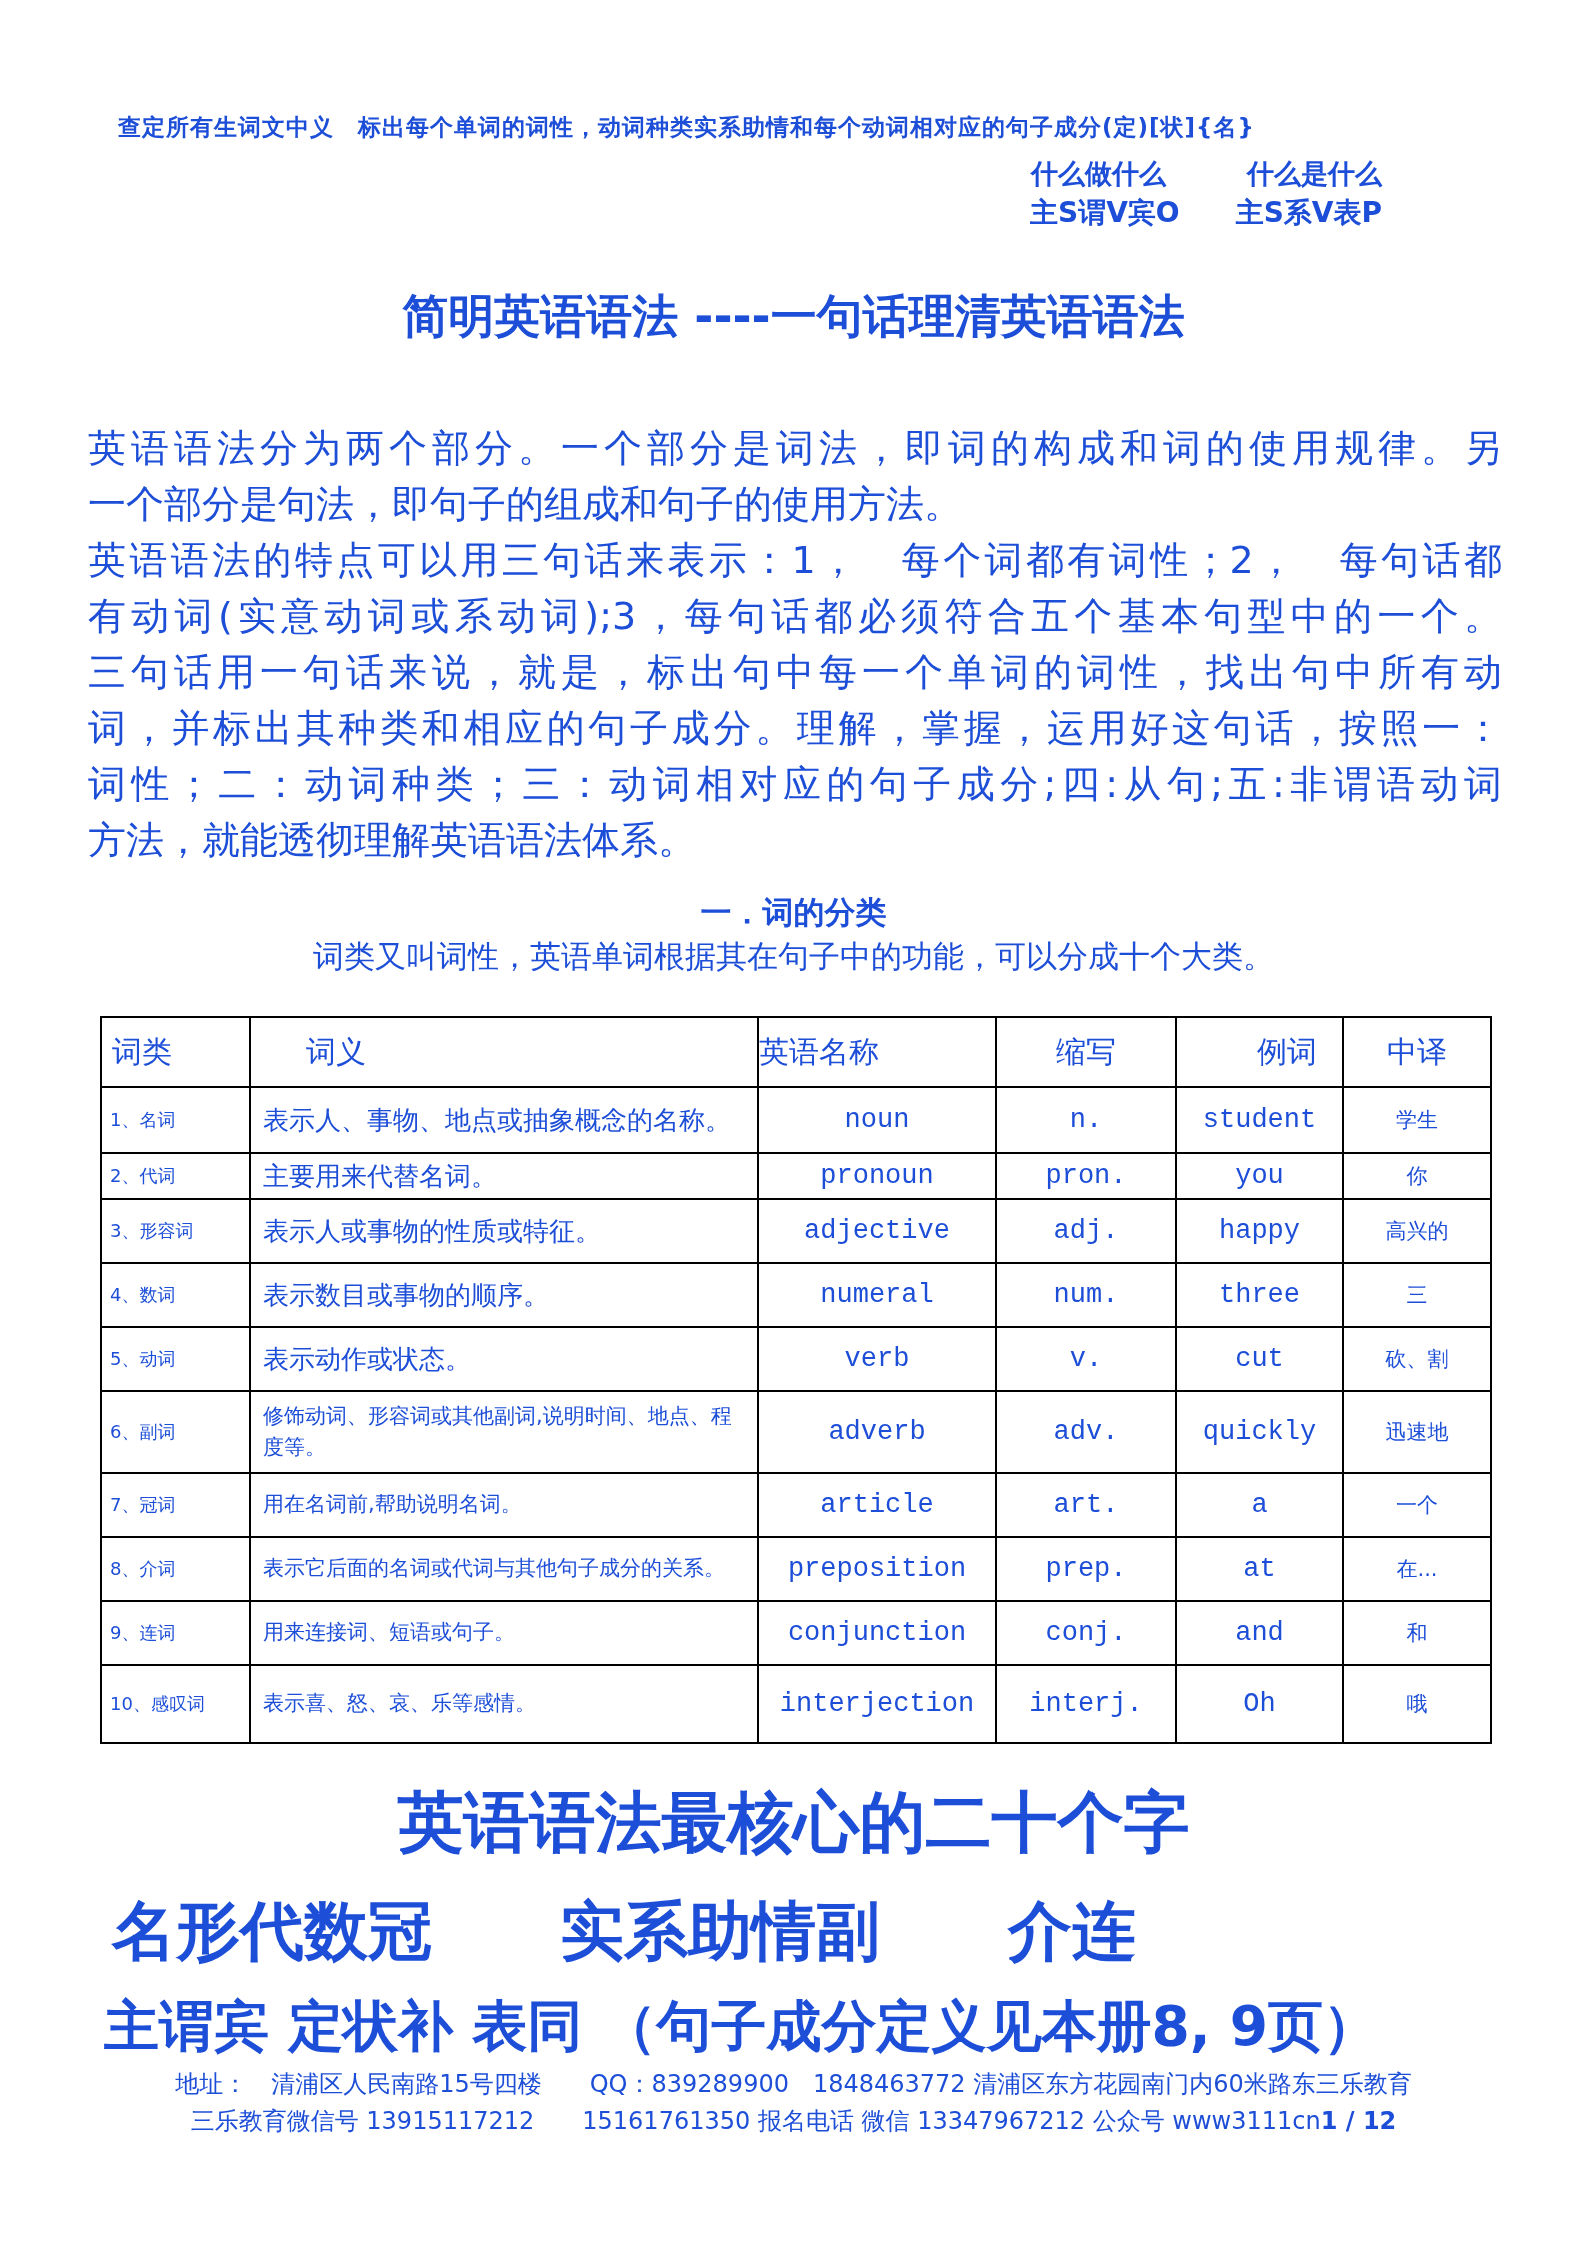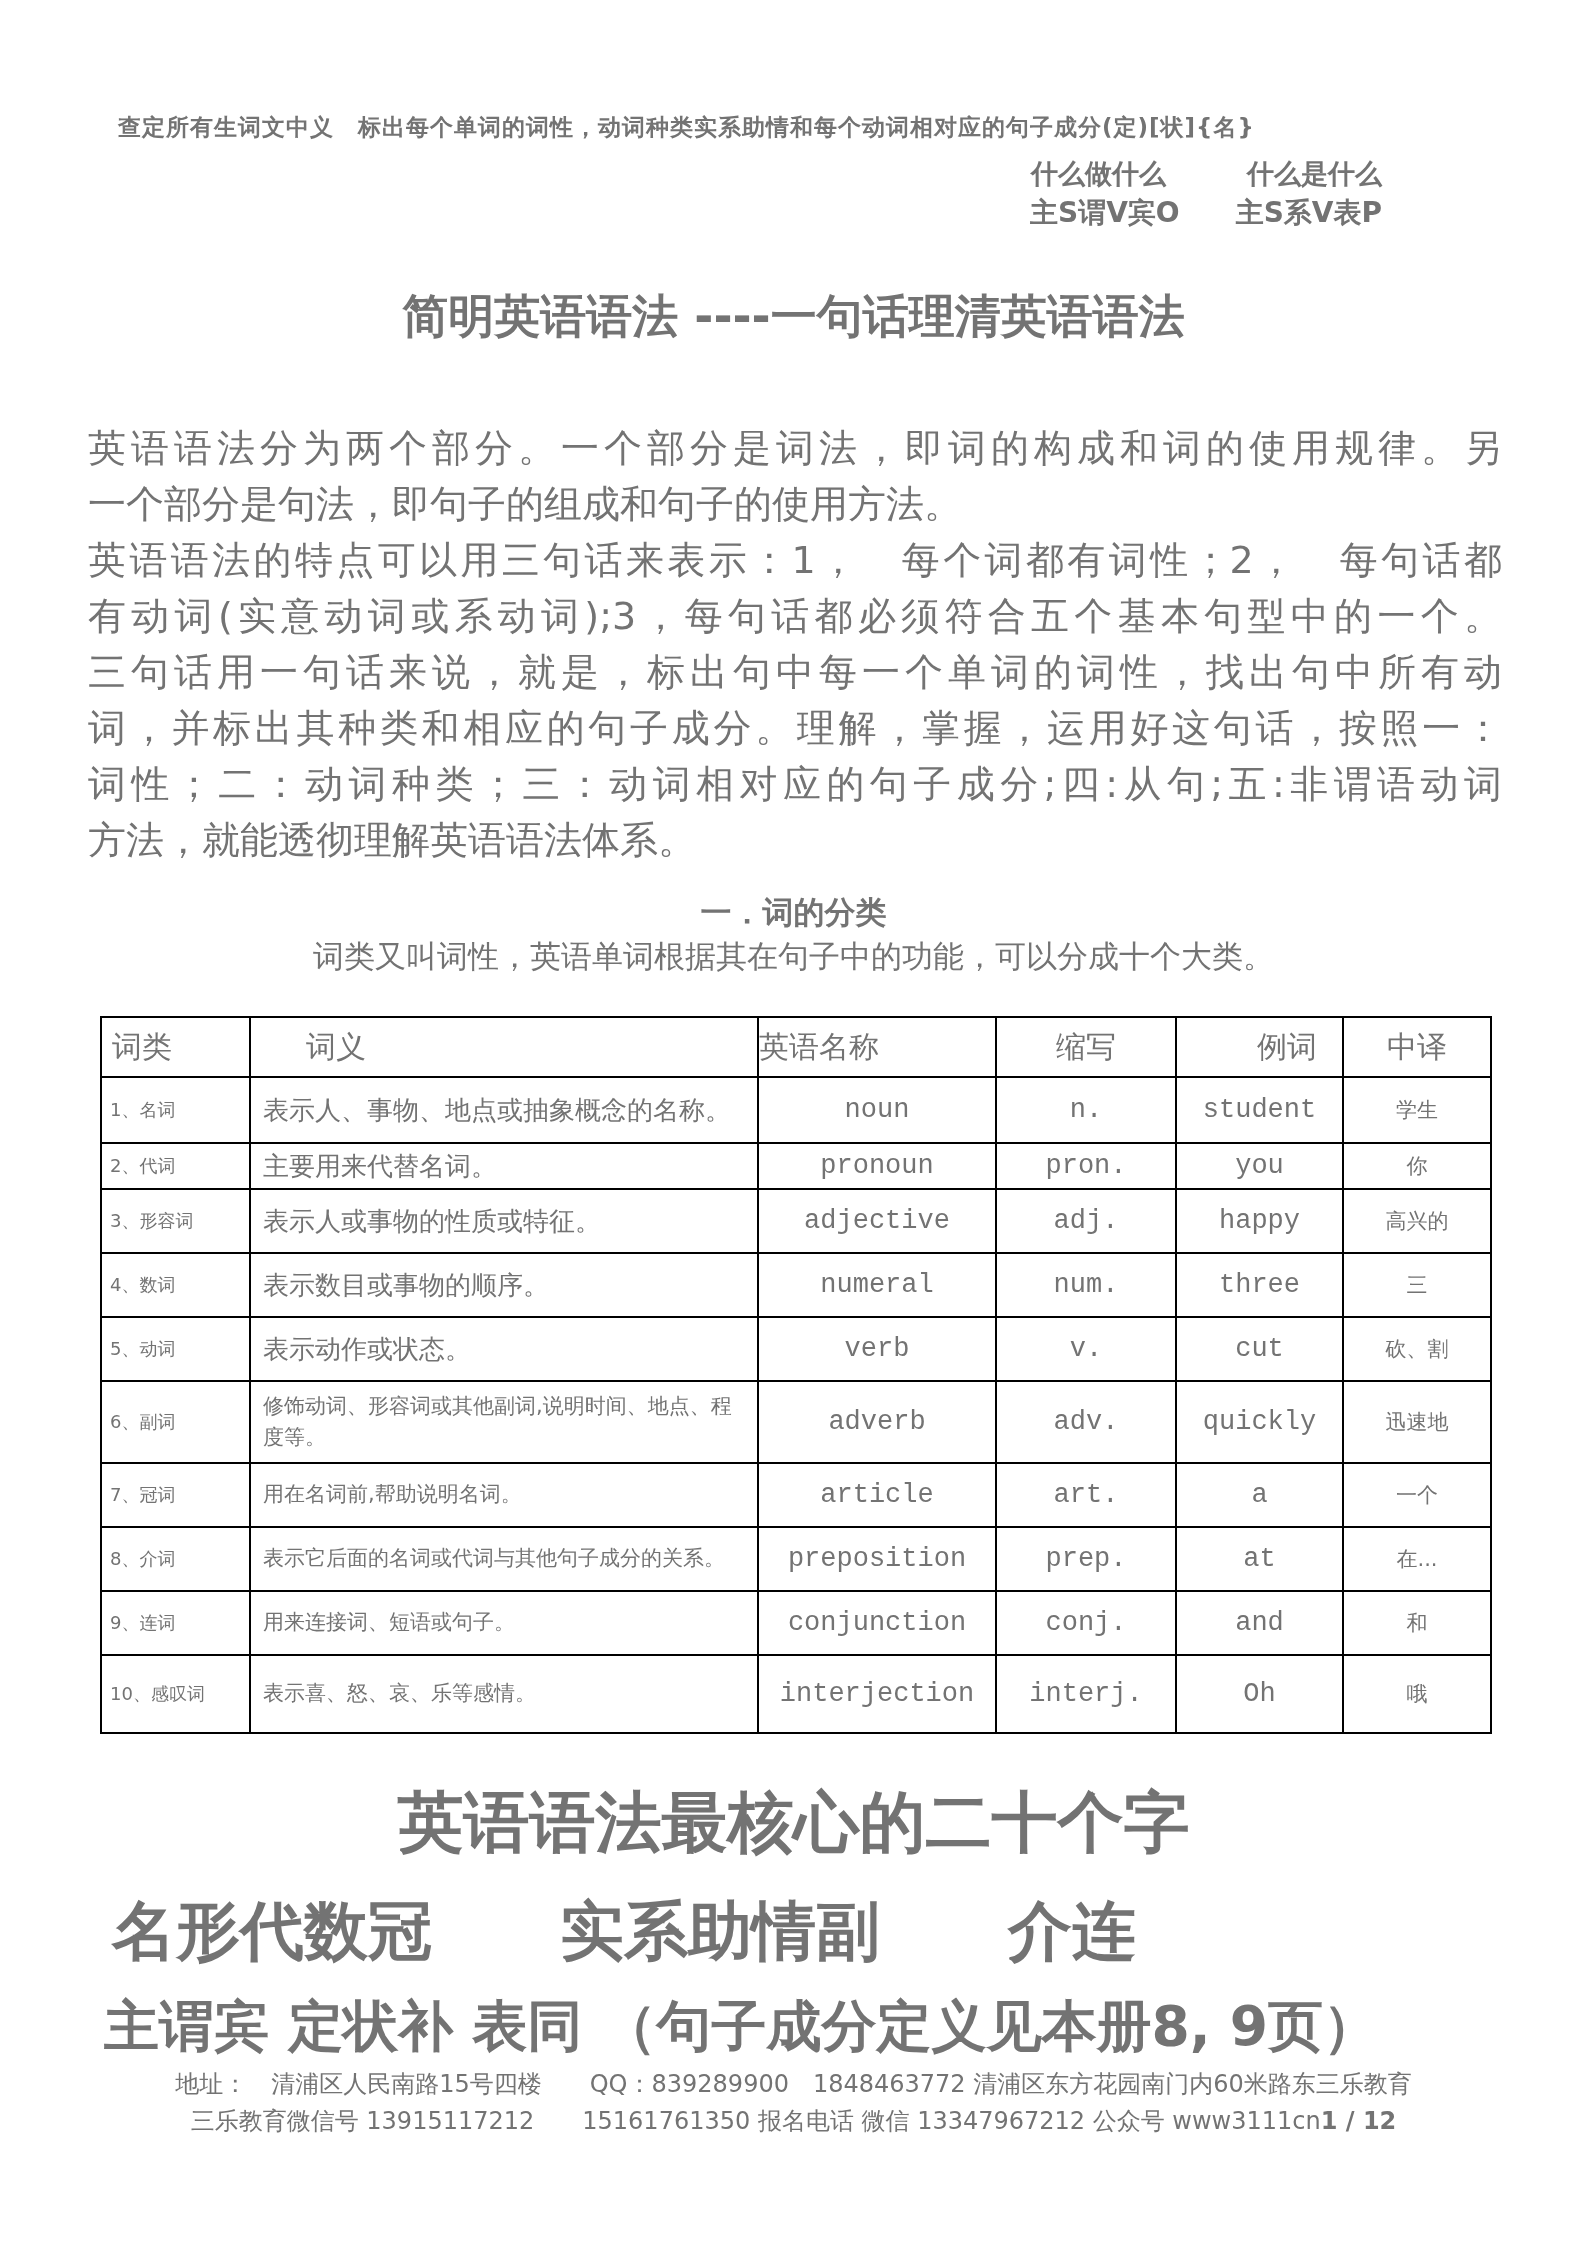--- a/index.html
+++ b/index.html
@@ -1,21 +1,21 @@
 <!DOCTYPE html>
 <html><head>
 <meta charset="utf-8">
 <style>
   html,body{margin:0;padding:0;background:#e8e8e8;}
   .page{
     position:relative;
     width:1587px;height:2245px;
     margin:0 auto;
     background:#ffffff;
-    color:#737373;
+    color:#1d4ed8;
     font-family:"DejaVu Sans",sans-serif;
     overflow:hidden;
   }
   
   .annot1{
     position:absolute;top:112px;left:118px;right:100px;
     font-size:23px;font-weight:bold;letter-spacing:1px;
     white-space:nowrap;
   }
   .annot-right{
@@ -48,21 +48,21 @@
   }
   
   .pos-table{
     position:absolute;top:1016px;left:100px;
     width:1390px;border-collapse:collapse;table-layout:fixed;
   }
   .pos-table th,.pos-table td{
     border:2px solid #000;vertical-align:middle;
     padding:0;overflow:hidden;
   }
-  .pos-table thead tr{height:60px;}
+  .pos-table thead tr{height:70px;}
   .pos-table tbody tr{height:64px;}
   .pos-table tbody tr:nth-child(1){height:66px;}
   .pos-table tbody tr:nth-child(2){height:46px;}
   .pos-table tbody tr:nth-child(6){height:82px;}
   .pos-table tbody tr:nth-child(10){height:78px;}
   .pos-table th{font-weight:normal;font-size:30px;}
   th.h0{text-align:left;padding-left:10px;}
   th.h1{text-align:left;padding-left:55px;}
   th.h2{text-align:left;}
   th.h3{text-align:center;}

